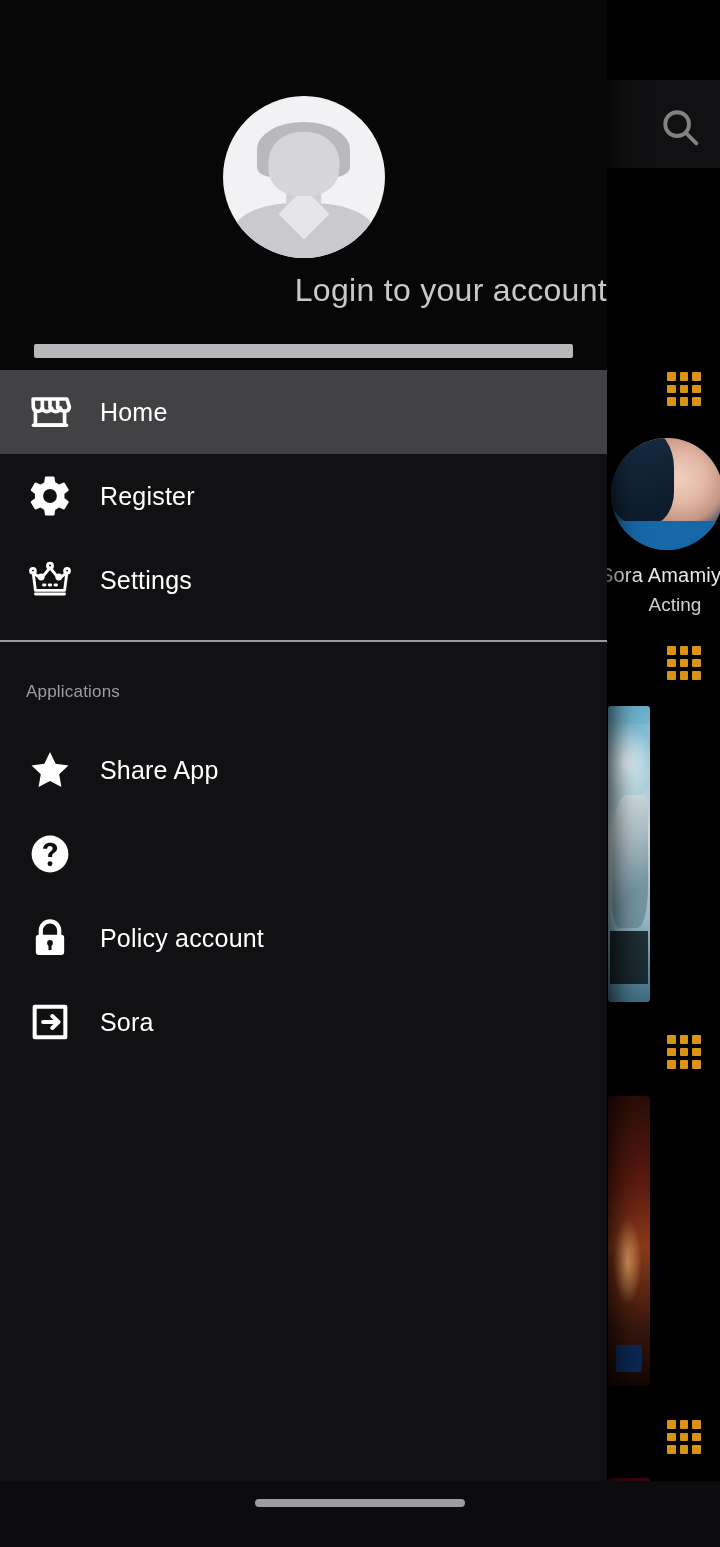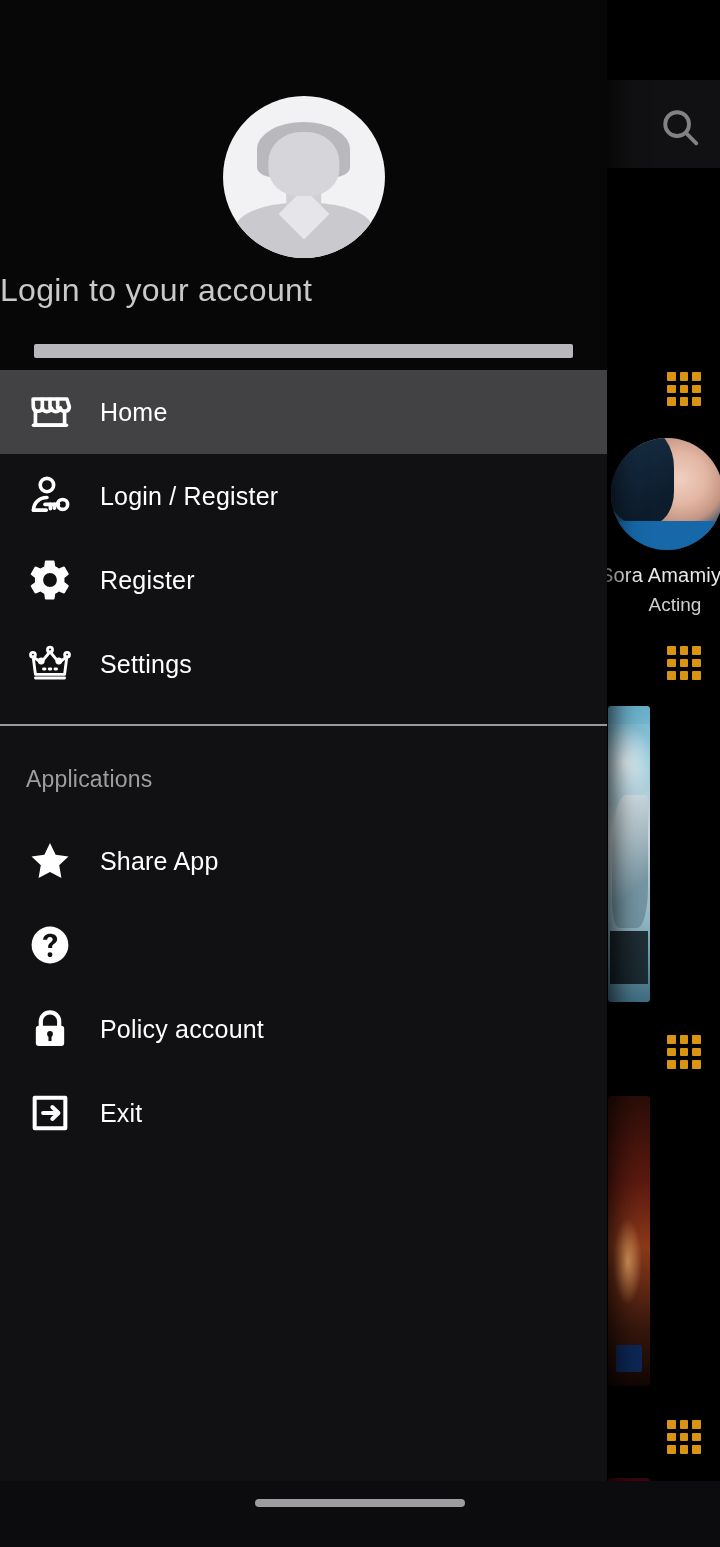--- a/index.html
+++ b/index.html
@@ -186,21 +186,21 @@
     border-radius:44% 44% 0 0;
   }
   #header-avatar .ha-collar {
     position:absolute; left:50%; top:62%;
     transform:translateX(-50%) rotate(45deg);
     width:22%; height:22%;
     background:#e6e6ea;
   }
   #header-title {
     position:absolute; left:0; top:272px; width:100%;
-    text-align:left;
+    text-align:right;
     color:#c9c9cb;
     font-size:32px;
     letter-spacing:.3px;
   }
   #header-bar {
     position:absolute; left:34px; right:34px; top:344px;
     height:14px;
     background:#b8b8bc;
     border-radius:2px;
   }
@@ -228,21 +228,21 @@
     letter-spacing:.2px;
   }
 
   #section-divider {
     height:2px;
     background:#9a9a9e;
     margin-top:18px;
   }
   #applications-title {
     color:#9e9ea2;
-    font-size:23px;
+    font-size:17px;
     padding:40px 0 0 26px;
     letter-spacing:.2px;
   }
   #applications-list { margin-top:26px; }
 
   
   #gesture-bar {
     position:absolute; left:50%; bottom:40px;
     transform:translateX(-50%);
     width:210px; height:8px;
@@ -373,34 +373,20 @@
             <path d="M4.4 11.6v7.2h15.2v-7.2"></path>
             <line x1="3.4" y1="18.9" x2="20.6" y2="18.9"></line>
             <line x1="8" y1="5.4" x2="8" y2="9.8"></line>
             <line x1="12" y1="5.4" x2="12" y2="9.8"></line>
             <line x1="16" y1="5.4" x2="16" y2="9.8"></line>
           </svg>
         </span>
         <span class="menu-label">Home</span>
       </div>
 
-      <div class="menu-item">
-        <span class="menu-icon">
-          <svg viewBox="0 0 24 24" width="46" height="46" fill="none" stroke="#fff" stroke-width="1.9" stroke-linejoin="round" stroke-linecap="round">
-            <circle cx="10.4" cy="6.3" r="3.5"></circle>
-            <path d="M3.4 19.4c0-3.9 3.1-6.6 7-6.6"></path>
-            <path d="M3.4 19.4h6.6"></path>
-            <line x1="9.4" y1="16.4" x2="16.4" y2="16.4"></line>
-            <line x1="12.2" y1="16.4" x2="12.2" y2="18.6"></line>
-            <line x1="14.3" y1="16.4" x2="14.3" y2="18.4"></line>
-            <circle cx="18.6" cy="16.4" r="2.6"></circle>
-          </svg>
-        </span>
-        <span class="menu-label">Login / Register</span>
-      </div>
 
       <div class="menu-item">
         <span class="menu-icon">
           <svg viewBox="0 0 24 24" width="46" height="46" fill="#fff">
             <path d="M19.5 13.1c.04-.36.06-.72.06-1.1s-.02-.74-.07-1.1l2.1-1.6a.5.5 0 0 0 .12-.64l-2-3.46a.5.5 0 0 0-.6-.22l-2.48 1a7.3 7.3 0 0 0-1.9-1.1l-.38-2.63a.5.5 0 0 0-.5-.42h-4a.5.5 0 0 0-.5.42L8.98 4.9a7.6 7.6 0 0 0-1.9 1.1l-2.48-1a.5.5 0 0 0-.6.22l-2 3.46a.5.5 0 0 0 .12.64l2.1 1.6c-.05.36-.08.73-.08 1.1s.03.73.08 1.1l-2.1 1.6a.5.5 0 0 0-.12.64l2 3.46c.12.22.38.3.6.22l2.48-1c.58.45 1.22.82 1.9 1.1l.38 2.63c.04.24.25.42.5.42h4c.25 0 .46-.18.5-.42l.38-2.63c.68-.28 1.32-.65 1.9-1.1l2.48 1c.22.08.48 0 .6-.22l2-3.46a.5.5 0 0 0-.12-.64zM12 15.6A3.6 3.6 0 1 1 12 8.4a3.6 3.6 0 0 1 0 7.2z"></path>
           </svg>
         </span>
         <span class="menu-label">Register</span>
       </div>
 
@@ -463,21 +449,21 @@
       </div>
 
       <div class="menu-item">
         <span class="menu-icon">
           <svg viewBox="0 0 24 24" width="46" height="46" fill="none" stroke="#fff" stroke-width="2.1" stroke-linecap="round" stroke-linejoin="round">
             <path d="M4 4h16v16H4z"></path>
             <line x1="8.4" y1="12" x2="16" y2="12"></line>
             <polyline points="13.2,8.9 16.4,12 13.2,15.1"></polyline>
           </svg>
         </span>
-        <span class="menu-label">Exit</span>
+        <span class="menu-label">Sora</span>
       </div>
 
     </div>
   </div>
 
   <div id="bottom-strip"></div>
   <div id="gesture-bar"></div>
 
 </div>
 

